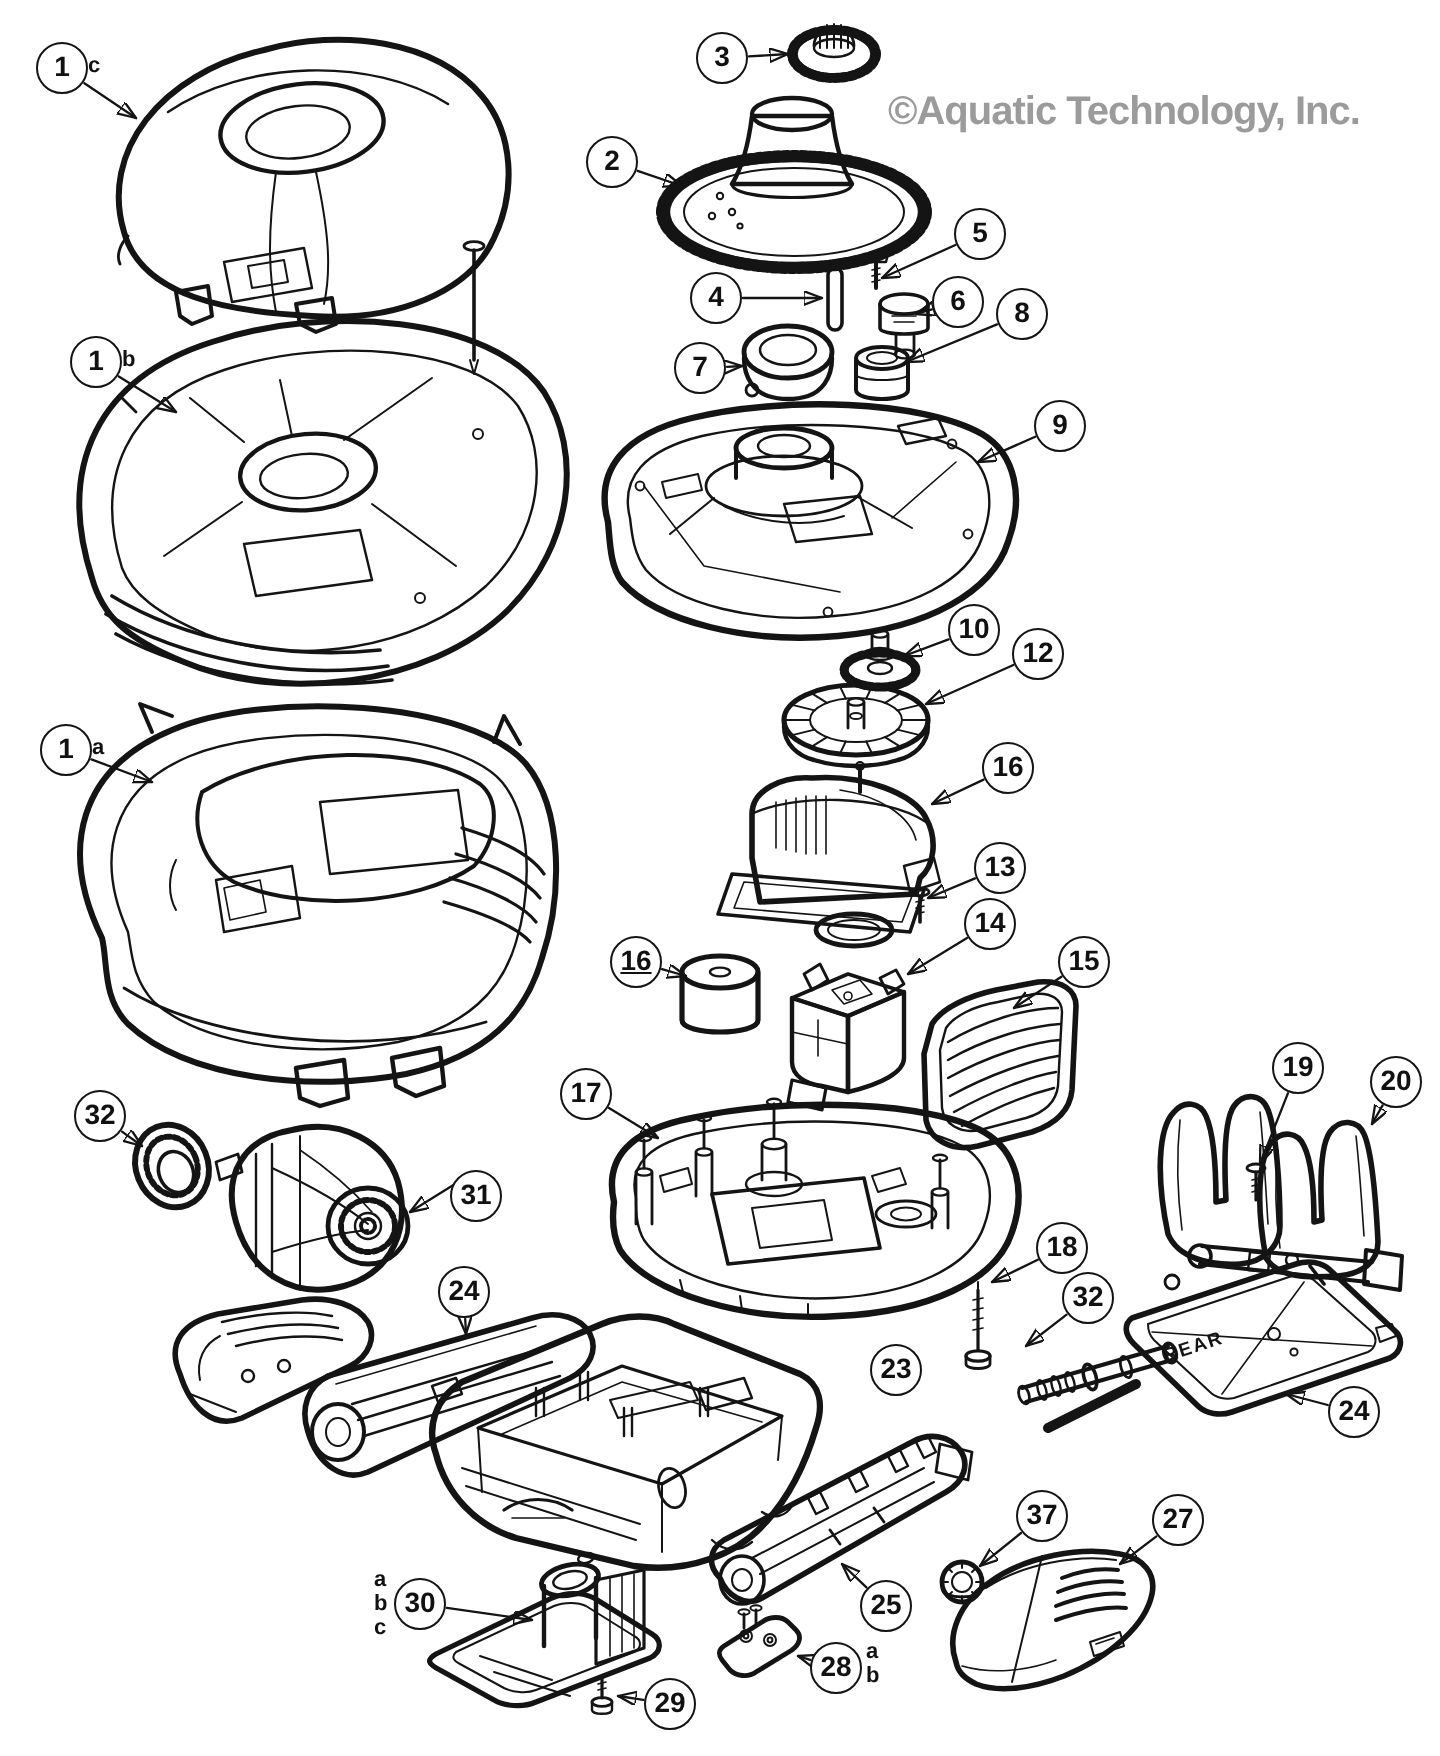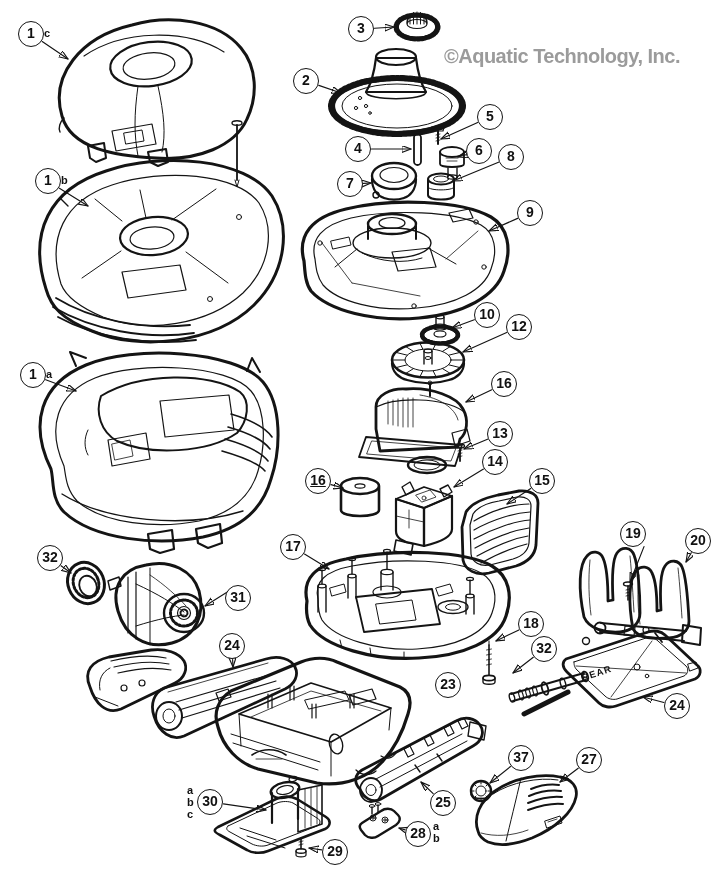--- a/index.html
+++ b/index.html
@@ -454,21 +454,21 @@
       <div class="callout" style="left: 517px; top: 200px;"><span>9</span></div>
       <div class="callout" style="left: 474px; top: 302px;"><span>10</span></div>
       <div class="callout" style="left: 506px; top: 314px;"><span>12</span></div>
       <div class="callout" style="left: 491px; top: 371px;"><span>16</span></div>
       <div class="callout" style="left: 487px; top: 421px;"><span>13</span></div>
       <div class="callout" style="left: 482px; top: 449px;"><span>14</span></div>
       <div class="callout" style="left: 529px; top: 468px;"><span>15</span></div>
       <div class="callout" style="left: 305px; top: 468px; text-decoration: underline;"><span>16</span></div>
       <div class="callout" style="left: 280px; top: 534px;"><span>17</span></div>
       <div class="callout" style="left: 518px; top: 611px;"><span>18</span></div>
-      <div class="callout" style="left: 620px; top: 521px;"><span>19</span></div>
+      <div class="callout" style="left: 636px; top: 521px;"><span>19</span></div>
       <div class="callout" style="left: 685px; top: 528px;"><span>20</span></div>
       <div class="callout" style="left: 664px; top: 693px;"><span>24</span></div>
       <div class="callout" style="left: 531px; top: 636px;"><span>32</span></div>
       <div class="callout" style="left: 435px; top: 672px;"><span>23</span></div>
       <div class="callout" style="left: 219px; top: 633px;"><span>24</span></div>
       <div class="callout" style="left: 430px; top: 790px;"><span>25</span></div>
       <div class="callout" style="left: 508px; top: 745px;"><span>37</span></div>
       <div class="callout" style="left: 576px; top: 747px;"><span>27</span></div>
       <div class="callout" style="left: 405px; top: 821px;"><span>28</span></div>
       <span class="stack" style="left: 433px; top: 820px;">a</span>

